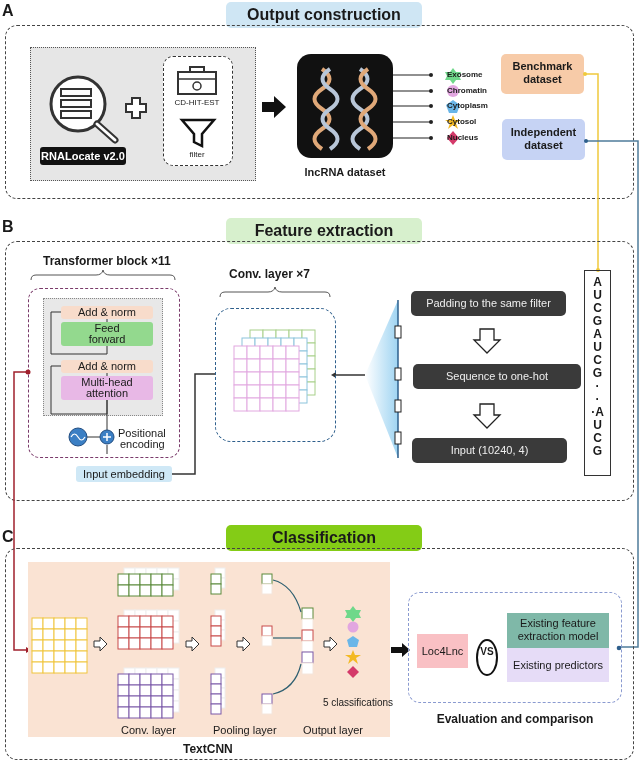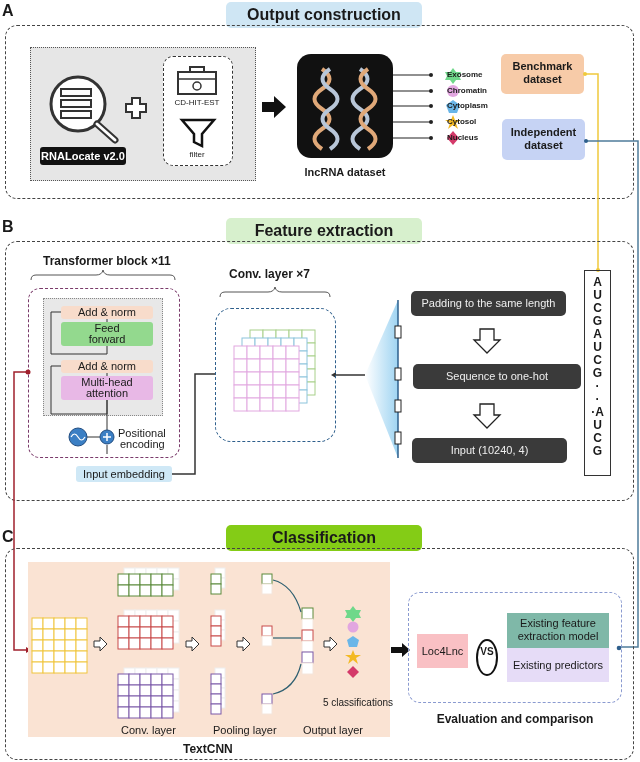--- a/index.html
+++ b/index.html
@@ -260,21 +260,21 @@
   <polygon points="5,75 38,0 38,158" fill="url(#tg)"></polygon>
   <line x1="38" y1="0" x2="38" y2="158" stroke="#2e5f8c" stroke-width="1.5"></line>
   <g fill="#fff" stroke="#222" stroke-width="1">
       <rect x="35" y="26" width="6" height="12"></rect>
       <rect x="35" y="68" width="6" height="12"></rect>
       <rect x="35" y="100" width="6" height="12"></rect>
       <rect x="35" y="132" width="6" height="12"></rect>
     </g>
 </svg>
 
-<div class="abs dbox" style="left:411px;top:291px;width:155px;height:25px;line-height:25px;">Padding to the same length</div>
+<div class="abs dbox" style="left:411px;top:291px;width:155px;height:25px;line-height:25px;">Padding to the same filter</div>
 <svg style="left:473px;top:328px;" width="28" height="26">
     <path d="M7 1h14v11h6l-13 13l-13-13h6z" fill="#fff" stroke="#222" stroke-width="1.3"></path>
   </svg>
 <div class="abs dbox" style="left:413px;top:364px;width:168px;height:25px;line-height:25px;">Sequence to one-hot</div>
 <svg style="left:473px;top:403px;" width="28" height="26">
     <path d="M7 1h14v11h6l-13 13l-13-13h6z" fill="#fff" stroke="#222" stroke-width="1.3"></path>
   </svg>
 <div class="abs dbox" style="left:412px;top:438px;width:155px;height:25px;line-height:25px;">Input (10240, 4)</div>
 
 <div class="abs bold center" style="left:584px;top:270px;width:27px;height:206px;border:1.5px solid #333;box-sizing:border-box;font-size:12px;line-height:13px;padding-top:5px;" id="seqbox">

